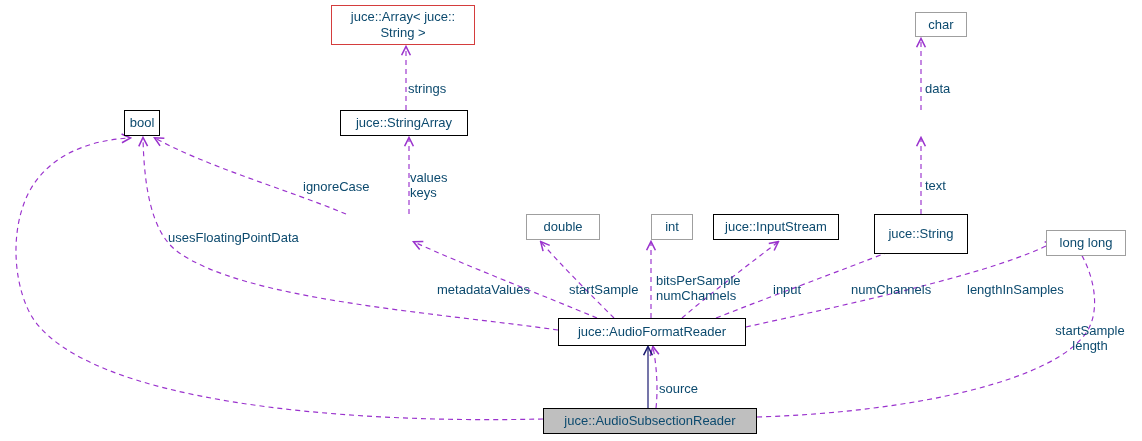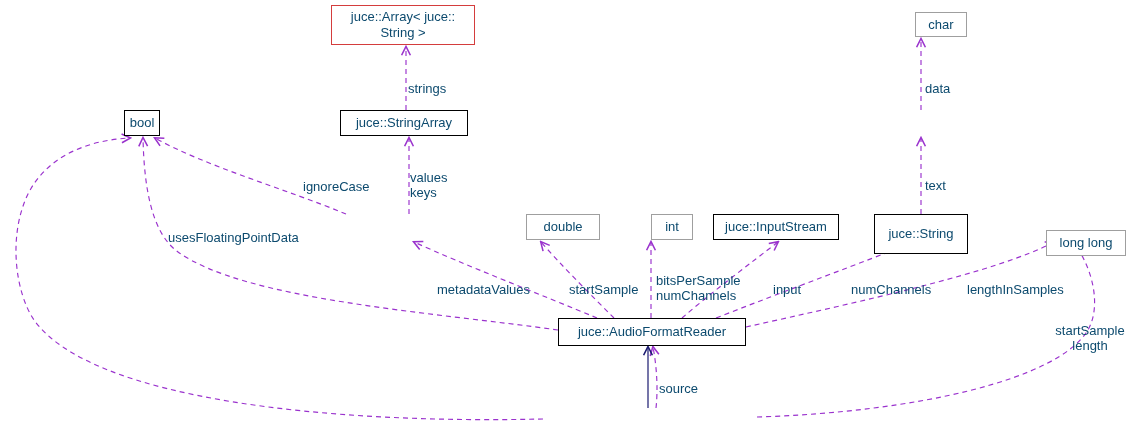--- a/index.html
+++ b/index.html
@@ -83,20 +83,23 @@
   </div>
   <div class="node" style="left:874px;top:214px;width:94px;height:40px">
     <span>juce::String</span>
   </div>
   <div class="node gray" style="left:1026px;top:230px;width:80px;height:26px">
     <span>long long</span>
   </div>
   <div class="node" style="left:558px;top:318px;width:188px;height:28px">
     <span>juce::AudioFormatReader</span>
   </div>
+  <div class="node selected" style="left:543px;top:408px;width:214px;height:26px">
+    <span>juce::AudioSubsectionReader</span>
+  </div>
 
   <div class="elabel" style="left:408px;top:69px">strings</div>
   <div class="elabel" style="left:303px;top:167px">ignoreCase</div>
   <div class="elabel" style="left:410px;top:158px">values
 keys</div>
   <div class="elabel" style="left:925px;top:69px">data</div>
   <div class="elabel" style="left:925px;top:166px">text</div>
   <div class="elabel" style="left:168px;top:218px">usesFloatingPointData</div>
   <div class="elabel" style="left:437px;top:270px">metadataValues</div>
   <div class="elabel" style="left:569px;top:270px">startSample</div>

